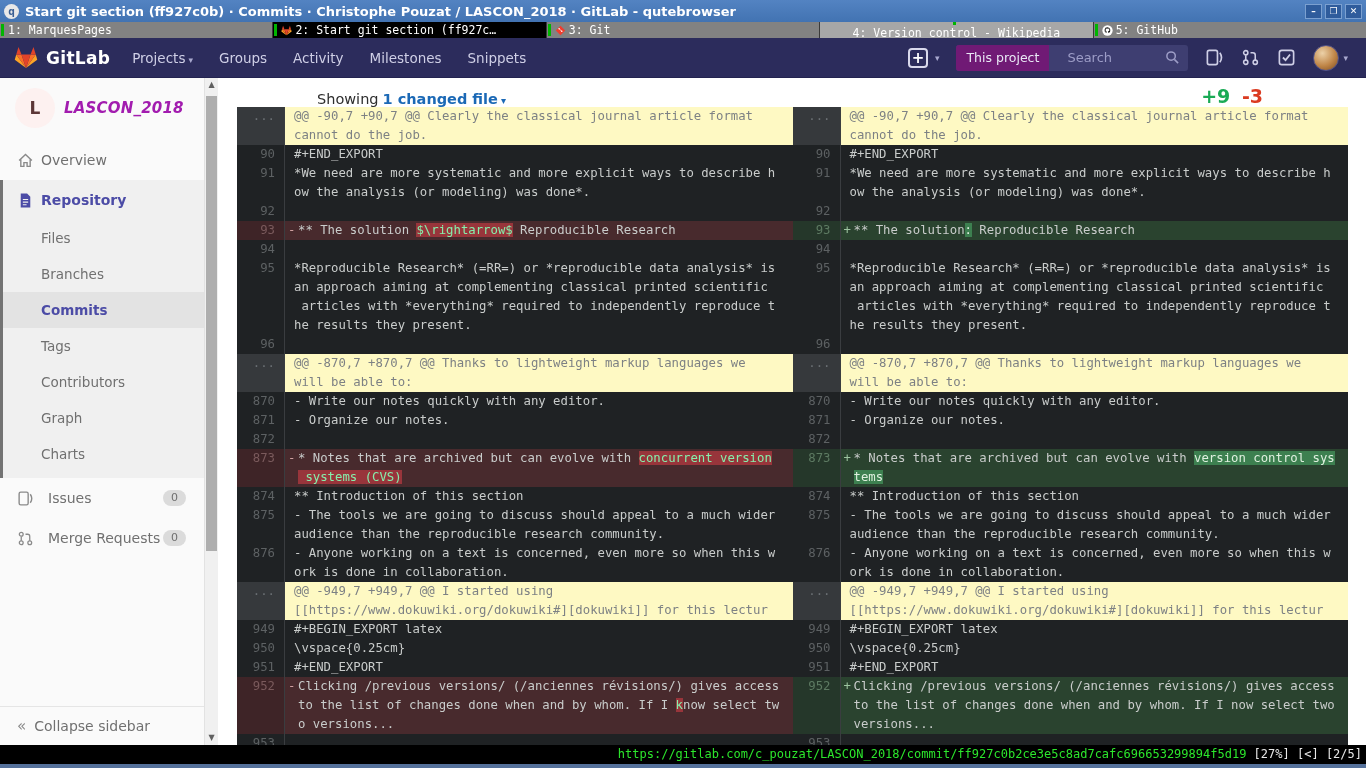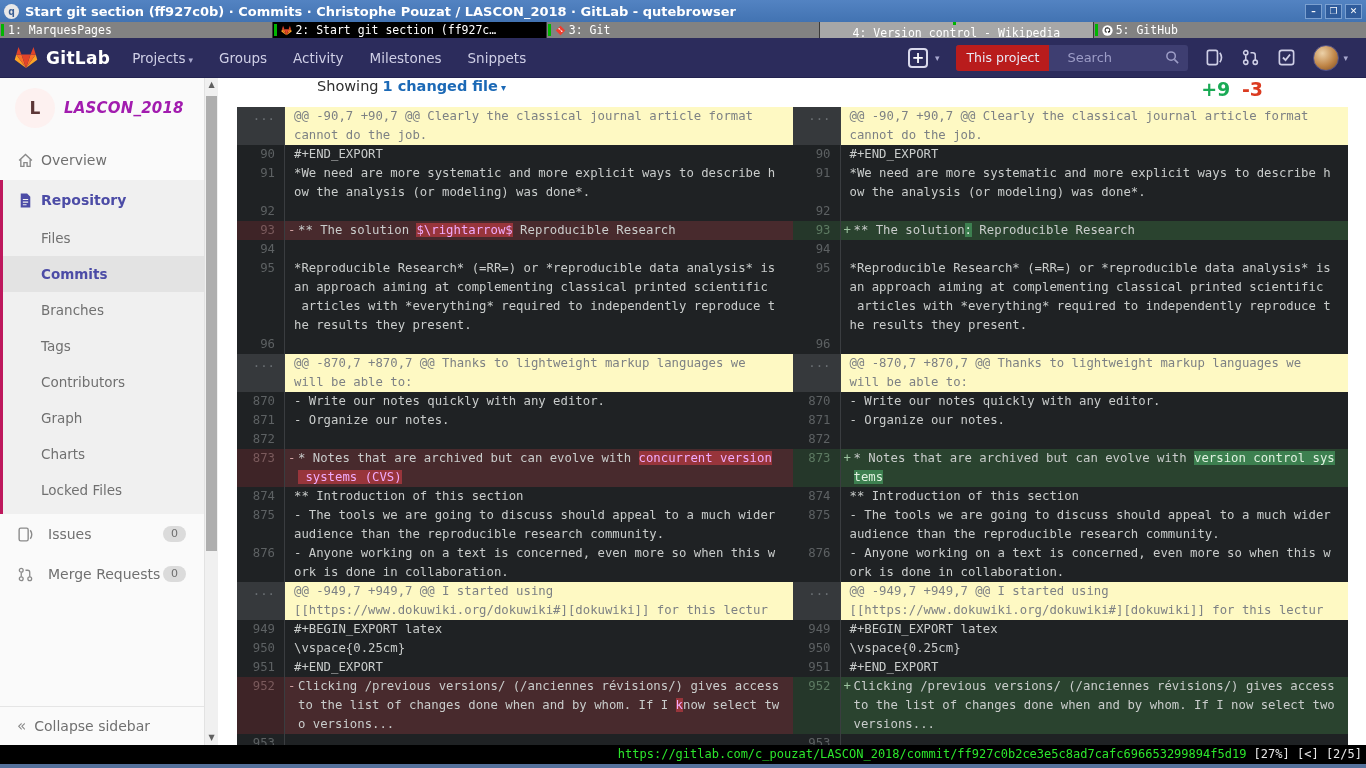--- a/index.html
+++ b/index.html
@@ -27,56 +27,56 @@
   
   #navbar { height:40px; flex:0 0 40px; background:#2c2c5c; display:flex; align-items:center; padding:0 18px 0 14px; border-bottom:1px solid #232350; }
   #brand { display:flex; align-items:center; gap:8px; margin-right:22px; }
   #brand-name { color:#fff; font-size:17px; font-weight:bold; letter-spacing:.3px; }
   .nav-item { color:#cfcfe6; font-size:13.5px; margin-right:26px; white-space:nowrap; cursor:default; }
   .nav-caret { font-size:9px; color:#a9a9cf; margin-left:3px; }
   #nav-right { margin-left:auto; display:flex; align-items:center; gap:17px; }
   #plus-btn { display:flex; align-items:center; gap:4px; }
   #plus-box { width:20px; height:20px; border:2px solid #d9d9ec; border-radius:4px; color:#fff; font:bold 15px/16px "DejaVu Sans",sans-serif; text-align:center; }
   #searchbox { display:flex; align-items:center; background:#3e3e71; border-radius:3px; height:26px; width:232px; overflow:hidden; }
-  #search-scope { background:#b91c1c; color:#e9e9f5; font-size:12.5px; padding:0 10px; line-height:26px; height:26px; white-space:nowrap; }
+  #search-scope { background:#701a75; color:#e9e9f5; font-size:12.5px; padding:0 10px; line-height:26px; height:26px; white-space:nowrap; }
   #search-placeholder { color:#9d9dc7; font-size:13px; padding-left:18px; flex:1; }
   #search-mag { margin-right:8px; }
   .nav-icon { width:19px; height:19px; }
   #avatar { width:26px; height:26px; border-radius:50%; background:radial-gradient(circle at 35% 30%, #ecd1a8, #c08648 55%, #7c4a1e); border:1px solid #55558a; }
   .avatar-caret { color:#a9a9cf; font-size:9px; }
 
   
   #body { flex:1 1 auto; display:flex; height:667px; background:#fff; overflow:hidden; }
 
   
   #sidebar { width:204px; flex:0 0 204px; background:#fafafa; display:flex; flex-direction:column; position:relative; font-size:14px; }
   #project-row { display:flex; align-items:center; padding:10px 10px 12px 15px; }
   #project-avatar { width:40px; height:40px; border-radius:50%; background:#fdf1f0; color:#5c3737; text-align:center; font:600 17px/40px "DejaVu Sans",sans-serif; flex:0 0 40px; }
   #project-name { margin-left:9px; color:#a21caf; font-weight:600; font-size:15px; letter-spacing:.2px;font-style:italic; }
   .side-row { display:flex; align-items:center; height:40px; padding-left:17px; color:#707070; }
   .side-row .s-icon { width:17px; height:17px; margin-right:7px; flex:0 0 17px; }
-  #repo-block { background:#f0f0f0; border-left:3px solid #be185d; padding-bottom:6px; }
+  #repo-block { background:#f0f0f0; border-left:3px solid #737373; padding-bottom:6px; }
   #repo-block .side-row { padding-left:14px; }
   .repo-title { color:#4c4ca6; font-weight:bold; }
   .sub-item { height:36px; line-height:36px; padding-left:38px; color:#707070; font-size:13.5px; }
   .sub-item.active { background:#e3e3e3; color:#4c4ca6; font-weight:bold; }
   .badge { margin-left:auto; margin-right:18px; background:#dbdbdb; color:#6e6e6e; font-size:11px; line-height:16px; padding:0 8px; border-radius:8px; }
   #sidebar-bottom { margin-top:auto; border-top:1px solid #e5e5e5; }
   #collapse-row { display:flex; align-items:center; height:38px; padding-left:17px; color:#707070; }
   #collapse-icon { font-size:15px; margin-right:8px; color:#888; }
 
   
   #side-scroll { width:14px; flex:0 0 14px; background:#f0f0f0; border-left:1px solid #e2e2e2; position:relative; }
   .scroll-arrow { position:absolute; left:0; width:13px; height:14px; color:#606060; font-size:8px; text-align:center; line-height:14px; background:#f0f0f0; }
   #scroll-up { top:0; } #scroll-down { bottom:0; }
   #scroll-thumb { position:absolute; left:1px; top:18px; width:11px; height:455px; background:#aeaeae; }
 
   
   #content { flex:1 1 auto; background:#fff; display:flex; flex-direction:column; overflow:hidden; }
-  #diff-header { height:29px; flex:0 0 29px; display:flex; align-items:flex-start; font-size:14.5px; }
+  #diff-header { height:29px; flex:0 0 29px; display:flex; align-items:flex-end; font-size:14.5px; }
   #showing-wrap { margin-left:99px; color:#2e2e2e; }
   #changed-link { color:#1b69b6; font-weight:600; margin-left:4px; }
   #changed-caret { color:#1b69b6; font-size:10px; margin-left:3px; }
   #diffstat { margin-left:auto; margin-right:103px; font-weight:bold; font-size:19px; }
   #additions { color:#1aaa55; }
   #deletions { color:#db3b21; margin-left:5px; }
 
   
   #diff { margin:0 18px 0 19px; height:638px; overflow:hidden; background:#1f2224; }
   .drow { display:flex; }
@@ -86,21 +86,21 @@
   .c.chg { padding-left:13px; }
   .mark { position:absolute; left:3px; top:0; }
   .g.hunk { background:#36393c; color:#6a6f73; }
   .c.hunk { background:#fef9c3; color:#7d8184; }
   .g.gd { background:#3e2427; color:#7a5a5c; }
   .c.cd { background:#482a2d; }
   .g.ga { background:#25372a; color:#5d7a62; }
   .c.ca { background:#2a432f; }
   .mark.md { color:#cfa0a0; }
   .mark.ma { color:#9dc4a0; }
-  .hl-d { background:#98353b; color:#f0abfc; }
+  .hl-d { background:#98353b; color:#86efac; }
   .hl-a { background:#3d8050; color:#dff0df; }
 
   
   #statusbar { height:19px; flex:0 0 19px; background:#000; display:flex; align-items:center; justify-content:flex-end; padding-right:4px; font:12px/19px "DejaVu Sans Mono",monospace; white-space:pre; }
   #status-url { color:#2ce62c; }
   .status-white { color:#e8e8e8; }
   #frame-bottom { height:4px; flex:0 0 4px; background:#55719b; }
 
   svg { display:block; }
 </style>
@@ -231,27 +231,26 @@
       <div id="repo-block">
         <div class="side-row">
           <svg class="s-icon" viewBox="0 0 16 16">
             <path d="M3.5 1.5 h6 l3 3 v10 h-9 z" fill="#4c4ca6"></path>
             <path d="M5.5 7 h5 M5.5 9.5 h5 M5.5 12 h3.5" stroke="#f0f0f0" stroke-width="1"></path>
           </svg>
           <span class="repo-title">Repository</span>
         </div>
         <div id="repo-children">
             <div class="sub-item">Files</div>
+            <div class="sub-item">Branches</div>
             <div class="sub-item active">Commits</div>
-            <div class="sub-item">Branches</div>
             <div class="sub-item">Tags</div>
             <div class="sub-item">Contributors</div>
             <div class="sub-item">Graph</div>
             <div class="sub-item">Charts</div>
-            <div class="sub-item">Locked Files</div>
           </div>
       </div>
 
       <div id="side-items">
           <div class="side-row">
             <span style="display: flex; margin-right: 7px;">
               <svg class="s-icon" viewBox="0 0 16 16">
                 <rect x="2" y="2" width="8.5" height="12" rx="1.5" fill="none" stroke="#8a8a8a" stroke-width="1.3"></rect>
                 <path d="M12.5 4 A 7 7 0 0 1 12.5 12" fill="none" stroke="#8a8a8a" stroke-width="1.3"></path>
               </svg>

